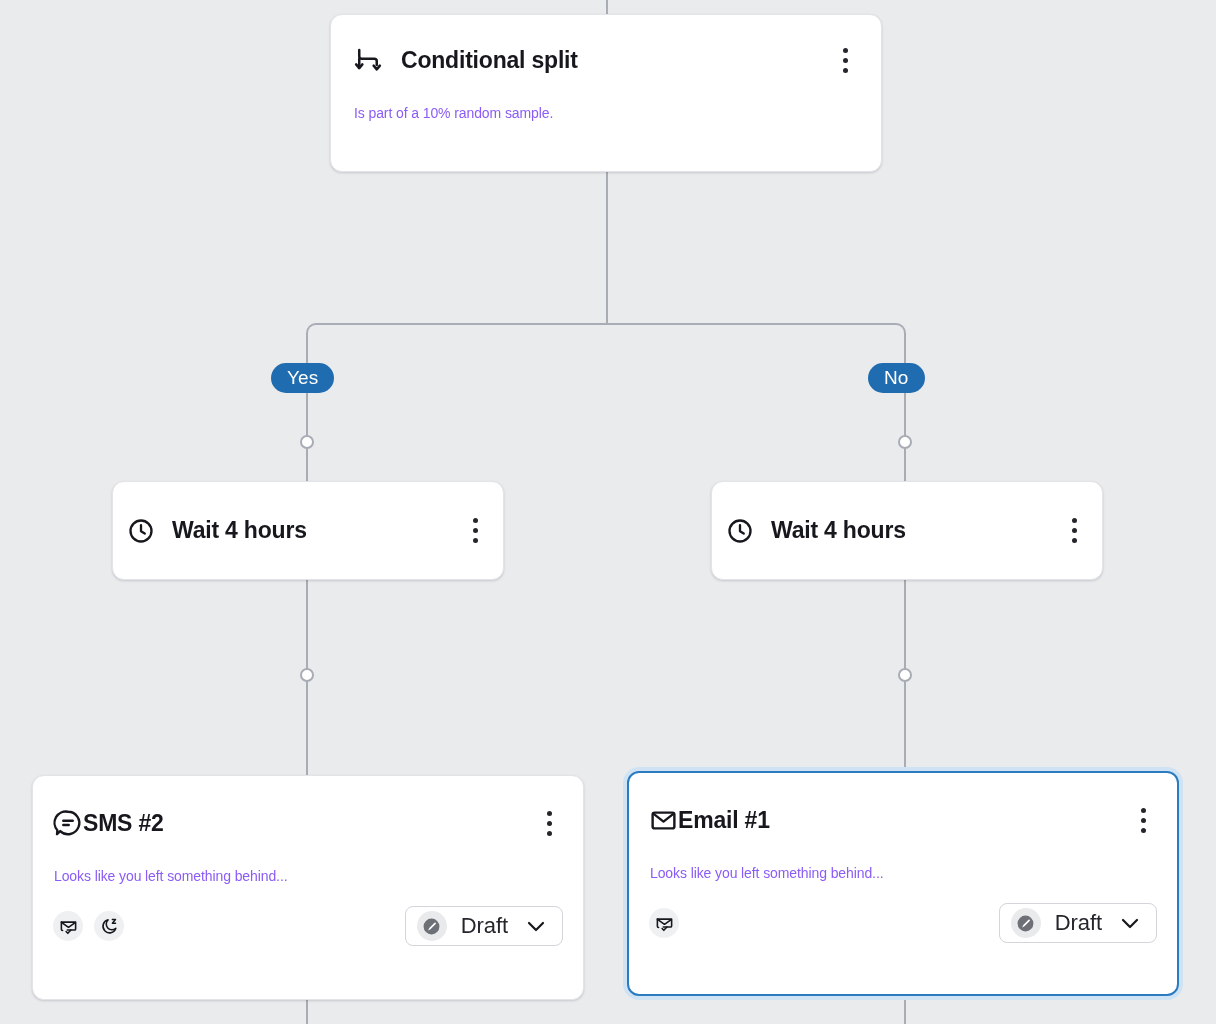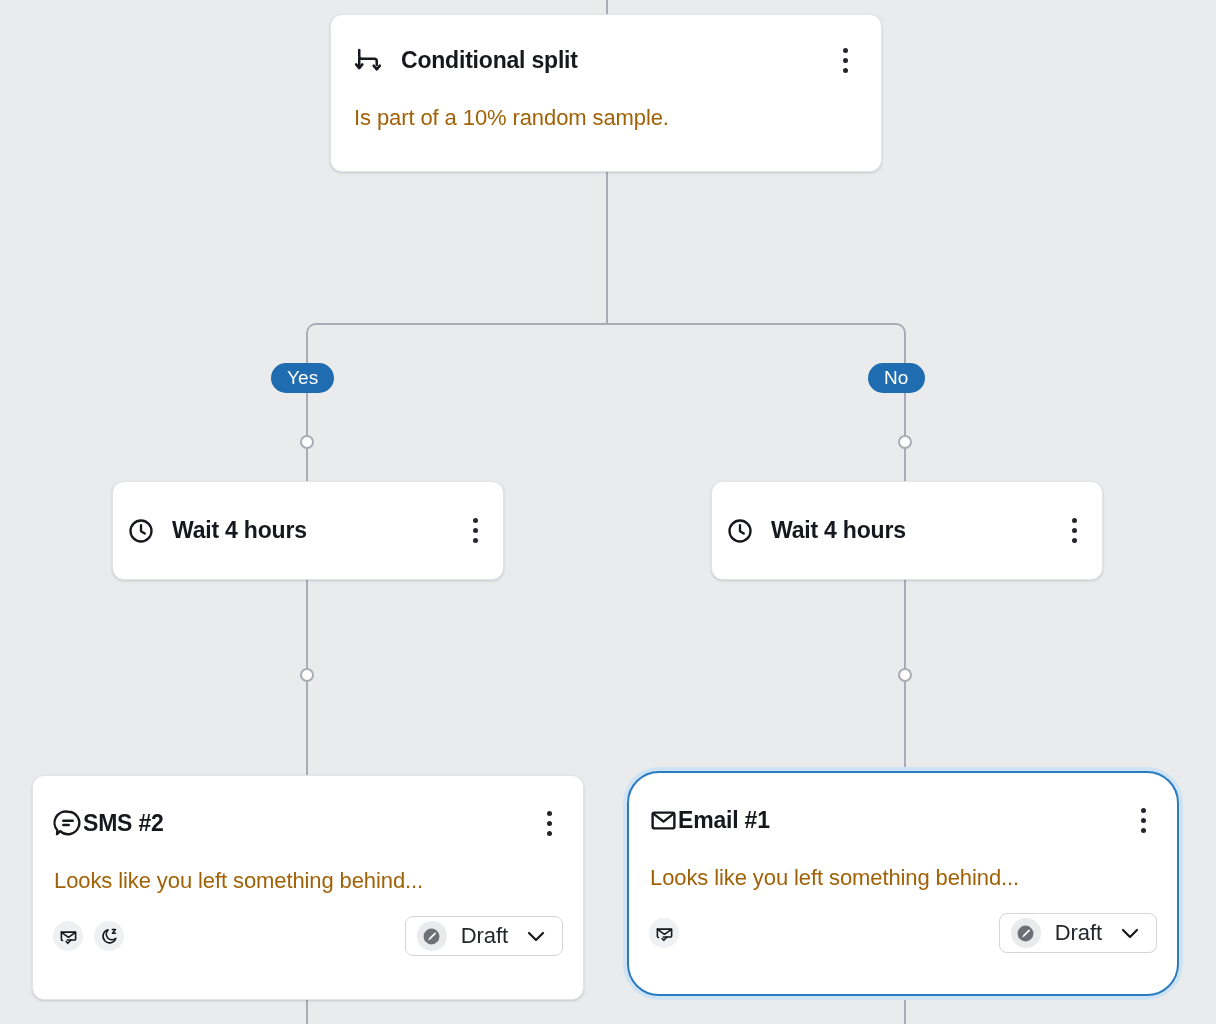--- a/index.html
+++ b/index.html
@@ -108,43 +108,43 @@
   }
   .kebab i {
     display: block;
     width: 5px;
     height: 5px;
     border-radius: 50%;
     background: #24262b;
   }
 
   .card-body {
-    font-size: 22px;
-    color: #a16207;
+    font-size: 14px;
+    color: #8b5cf6;
     letter-spacing: -.1px;
     white-space: nowrap;
   }
 
   
   #card-split { left: 330px; top: 14px; width: 552px; height: 158px; }
   #card-split .card-head { padding: 24px 22px 0 22px; }
   #card-split .card-title { margin-left: 18px; }
   #card-split .card-body { padding: 24px 22px 0 23px; }
 
   
   .card-wait { width: 392px; height: 99px; }
   #card-wait-yes { left: 112px; top: 481px; }
   #card-wait-no  { left: 711px; top: 481px; }
   .card-wait .card-head { padding: 0 14px; height: 100%; }
   .card-wait .card-title { margin-left: 17px; }
 
   
   .card-msg { width: 552px; height: 225px; }
   #card-sms   { left: 32px;  top: 775px; }
-  #card-email { left: 627px; top: 771px; border-radius: 32px; }
+  #card-email { left: 627px; top: 771px; }
   .card-msg .card-head { padding: 26px 20px 0 20px; }
   .card-msg .card-title { }
   .card-msg .card-body { padding: 24px 20px 0 21px; }
 
   .card-foot {
     display: flex;
     align-items: center;
     padding: 22px 20px 0 20px;
   }
   .foot-icons { display: flex; align-items: center; gap: 11px; }

